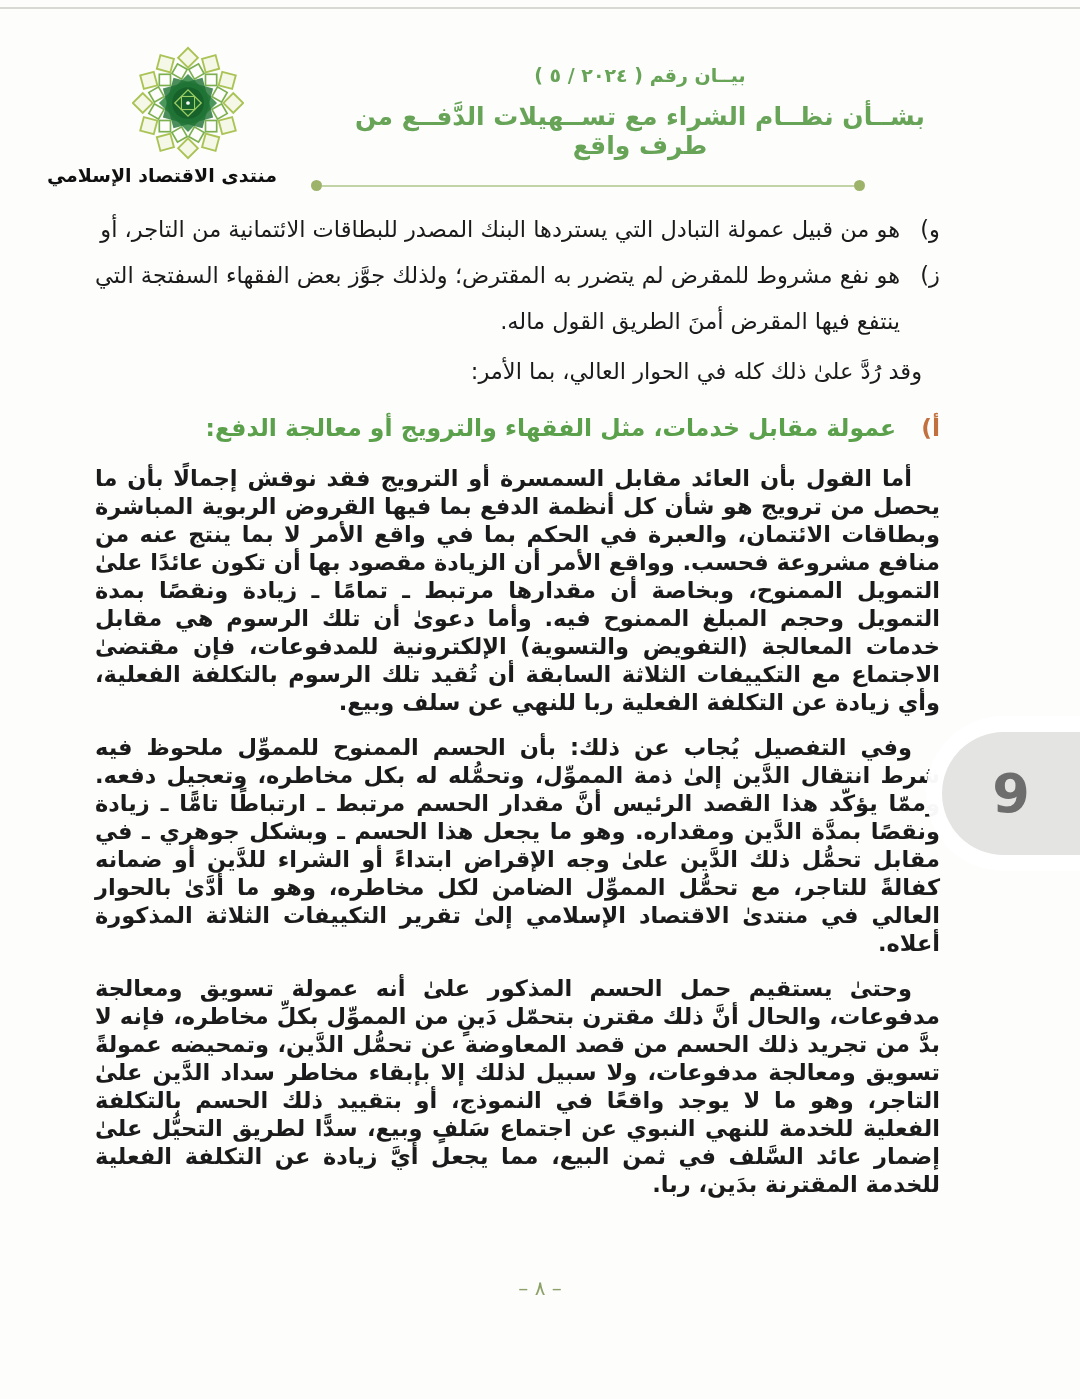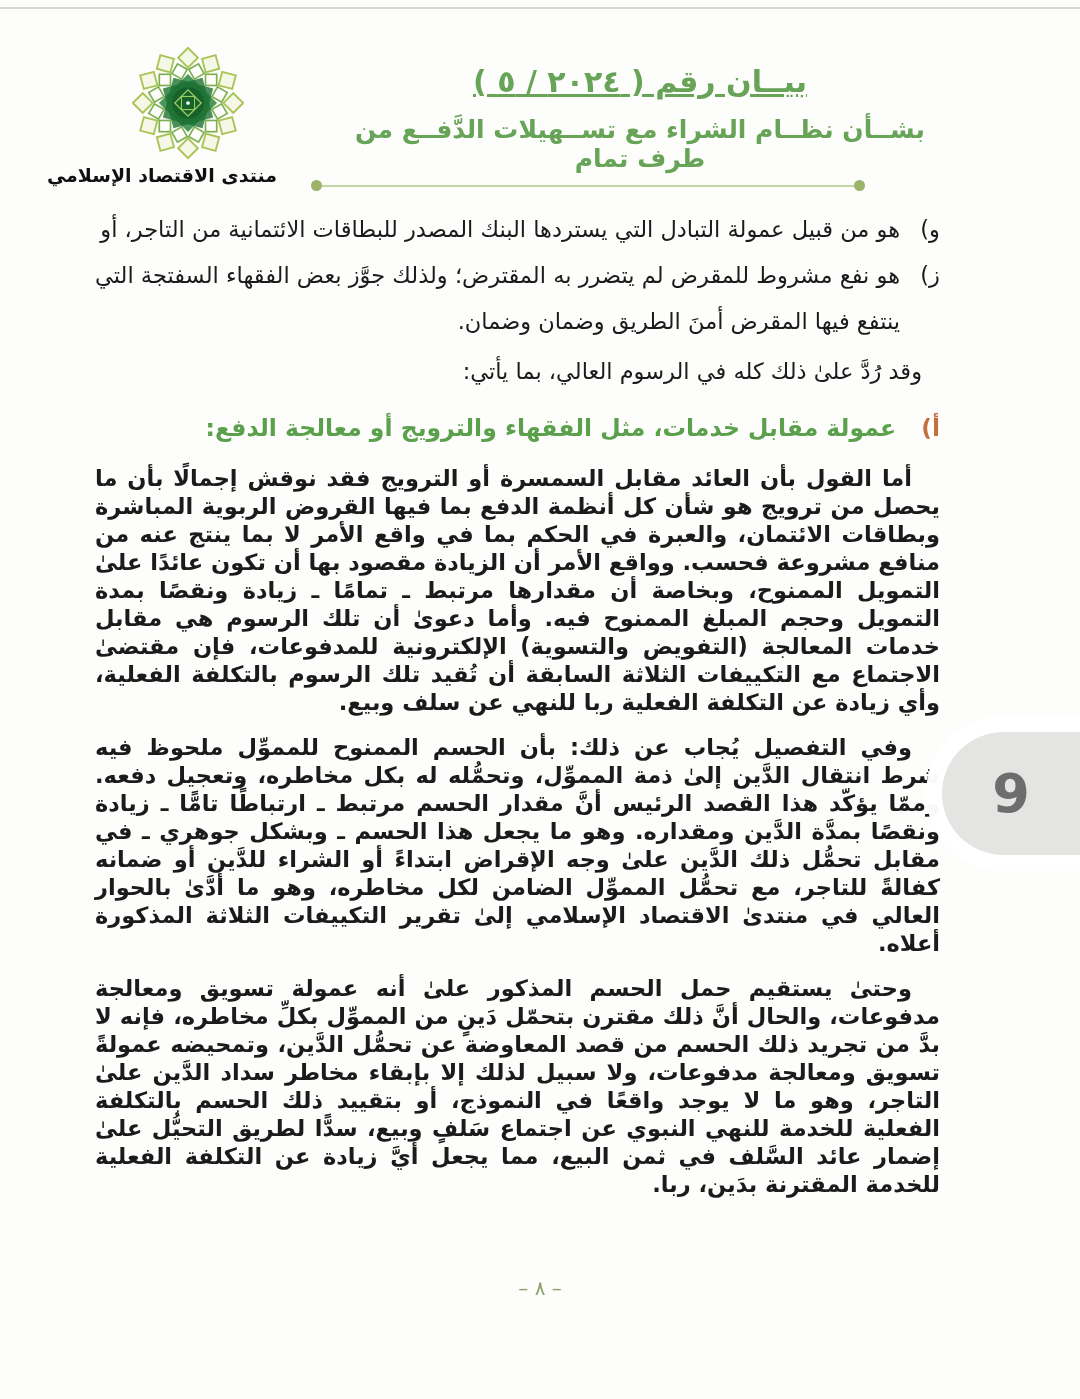--- a/index.html
+++ b/index.html
@@ -29,21 +29,21 @@
     direction:rtl;
     font-size:19px; font-weight:bold; color:#101010;
     white-space:nowrap;
   }
   .title-block {
     position:absolute; top:64px; left:330px; width:620px;
     direction:rtl; text-align:center;
     color:var(--title-green, #67a457);
     font-weight:bold;
   }
-  .title-line1 { font-size:30px; margin-bottom:16px;text-decoration:underline; }
+  .title-line1 { font-size:19px; margin-bottom:16px; }
   .title-line2 { font-size:25px; }
   .separator {
     position:absolute; top:180px; left:311px; width:554px;
     display:flex; align-items:center;
   }
   .sep-dot {
     width:11px; height:11px; border-radius:50%;
     background:var(--separator-dot, #9db36a);
     flex:0 0 auto;
   }
@@ -142,42 +142,42 @@
       <circle cx="60" cy="60" r="17" fill="#16602a" opacity="0.9"></circle>
       <rect x="50" y="50" width="20" height="20" fill="none" stroke="#9ccd62" stroke-width="1.4" transform="rotate(45 60 60)"></rect>
       <rect x="53" y="53" width="14" height="14" fill="none" stroke="#9ccd62" stroke-width="1.2"></rect>
       <circle cx="60" cy="60" r="2" fill="#ffffff"></circle>
     </svg>
     <div class="org-name">منتدى الاقتصاد الإسلامي</div>
   </div>
 
   <div class="title-block">
     <div class="title-line1">بيــان رقم ( ٢٠٢٤ / ٥ )</div>
-    <div class="title-line2">بشــأن نظــام الشراء مع تســهيلات الدَّفــع من طرف تمام</div>
+    <div class="title-line2">بشــأن نظــام الشراء مع تســهيلات الدَّفــع من طرف واقع</div>
   </div>
 
   <div class="separator">
     <div class="sep-dot"></div>
     <div class="sep-line"></div>
     <div class="sep-dot"></div>
   </div>
 
   <div class="body-text">
 
     <div class="list-item">
       <div class="list-marker">و)</div>
       <div class="list-text">هو من قبيل عمولة التبادل التي يستردها البنك المصدر للبطاقات الائتمانية من التاجر، أو</div>
     </div>
 
     <div class="list-item">
       <div class="list-marker">ز)</div>
-      <div class="list-text">هو نفع مشروط للمقرض لم يتضرر به المقترض؛ ولذلك جوَّز بعض الفقهاء السفتجة التي ينتفع فيها المقرض أمنَ الطريق وضمان وضمان.</div>
+      <div class="list-text">هو نفع مشروط للمقرض لم يتضرر به المقترض؛ ولذلك جوَّز بعض الفقهاء السفتجة التي ينتفع فيها المقرض أمنَ الطريق القول ماله.</div>
     </div>
 
-    <div class="intro-line">وقد رُدَّ علىٰ ذلك كله في الرسوم العالي، بما يأتي:</div>
+    <div class="intro-line">وقد رُدَّ علىٰ ذلك كله في الحوار العالي، بما الأمر:</div>
 
     <div class="section-heading">
       <div class="section-marker">أ)</div>
       <div class="section-title">عمولة مقابل خدمات، مثل الفقهاء والترويج أو معالجة الدفع:</div>
     </div>
 
     <p class="para">أما القول بأن العائد مقابل السمسرة أو الترويج فقد نوقش إجمالًا بأن ما يحصل من ترويج هو شأن كل أنظمة الدفع بما فيها القروض الربوية المباشرة وبطاقات الائتمان، والعبرة في الحكم بما في واقع الأمر لا بما ينتج عنه من منافع مشروعة فحسب. وواقع الأمر أن الزيادة مقصود بها أن تكون عائدًا علىٰ التمويل الممنوح، وبخاصة أن مقدارها مرتبط ـ تمامًا ـ زيادة ونقصًا بمدة التمويل وحجم المبلغ الممنوح فيه. وأما دعوىٰ أن تلك الرسوم هي مقابل خدمات المعالجة (التفويض والتسوية) الإلكترونية للمدفوعات، فإن مقتضىٰ الاجتماع مع التكييفات الثلاثة السابقة أن تُقيد تلك الرسوم بالتكلفة الفعلية، وأي زيادة عن التكلفة الفعلية ربا للنهي عن سلف وبيع.</p>
     <p class="para">وفي التفصيل يُجاب عن ذلك: بأن الحسم الممنوح للمموِّل ملحوظ فيه شرط انتقال الدَّين إلىٰ ذمة المموِّل، وتحمُّله له بكل مخاطره، وتعجيل دفعه. وممّا يؤكّد هذا القصد الرئيس أنَّ مقدار الحسم مرتبط ـ ارتباطًا تامًّا ـ زيادة ونقصًا بمدَّة الدَّين ومقداره. وهو ما يجعل هذا الحسم ـ وبشكل جوهري ـ في مقابل تحمُّل ذلك الدَّين علىٰ وجه الإقراض ابتداءً أو الشراء للدَّين أو ضمانه كفالةً للتاجر، مع تحمُّل المموِّل الضامن لكل مخاطره، وهو ما أدَّىٰ بالحوار العالي في منتدىٰ الاقتصاد الإسلامي إلىٰ تقرير التكييفات الثلاثة المذكورة أعلاه.</p>
     <p class="para">وحتىٰ يستقيم حمل الحسم المذكور علىٰ أنه عمولة تسويق ومعالجة مدفوعات، والحال أنَّ ذلك مقترن بتحمّل دَينٍ من المموِّل بكلِّ مخاطره، فإنه لا بدَّ من تجريد ذلك الحسم من قصد المعاوضة عن تحمُّل الدَّين، وتمحيضه عمولةً تسويق ومعالجة مدفوعات، ولا سبيل لذلك إلا بإبقاء مخاطر سداد الدَّين علىٰ التاجر، وهو ما لا يوجد واقعًا في النموذج، أو بتقييد ذلك الحسم بالتكلفة الفعلية للخدمة للنهي النبوي عن اجتماع سَلفٍ وبيع، سدًّا لطريق التحيُّل علىٰ إضمار عائد السَّلف في ثمن البيع، مما يجعل أيَّ زيادة عن التكلفة الفعلية للخدمة المقترنة بدَين، ربا.</p>
 

